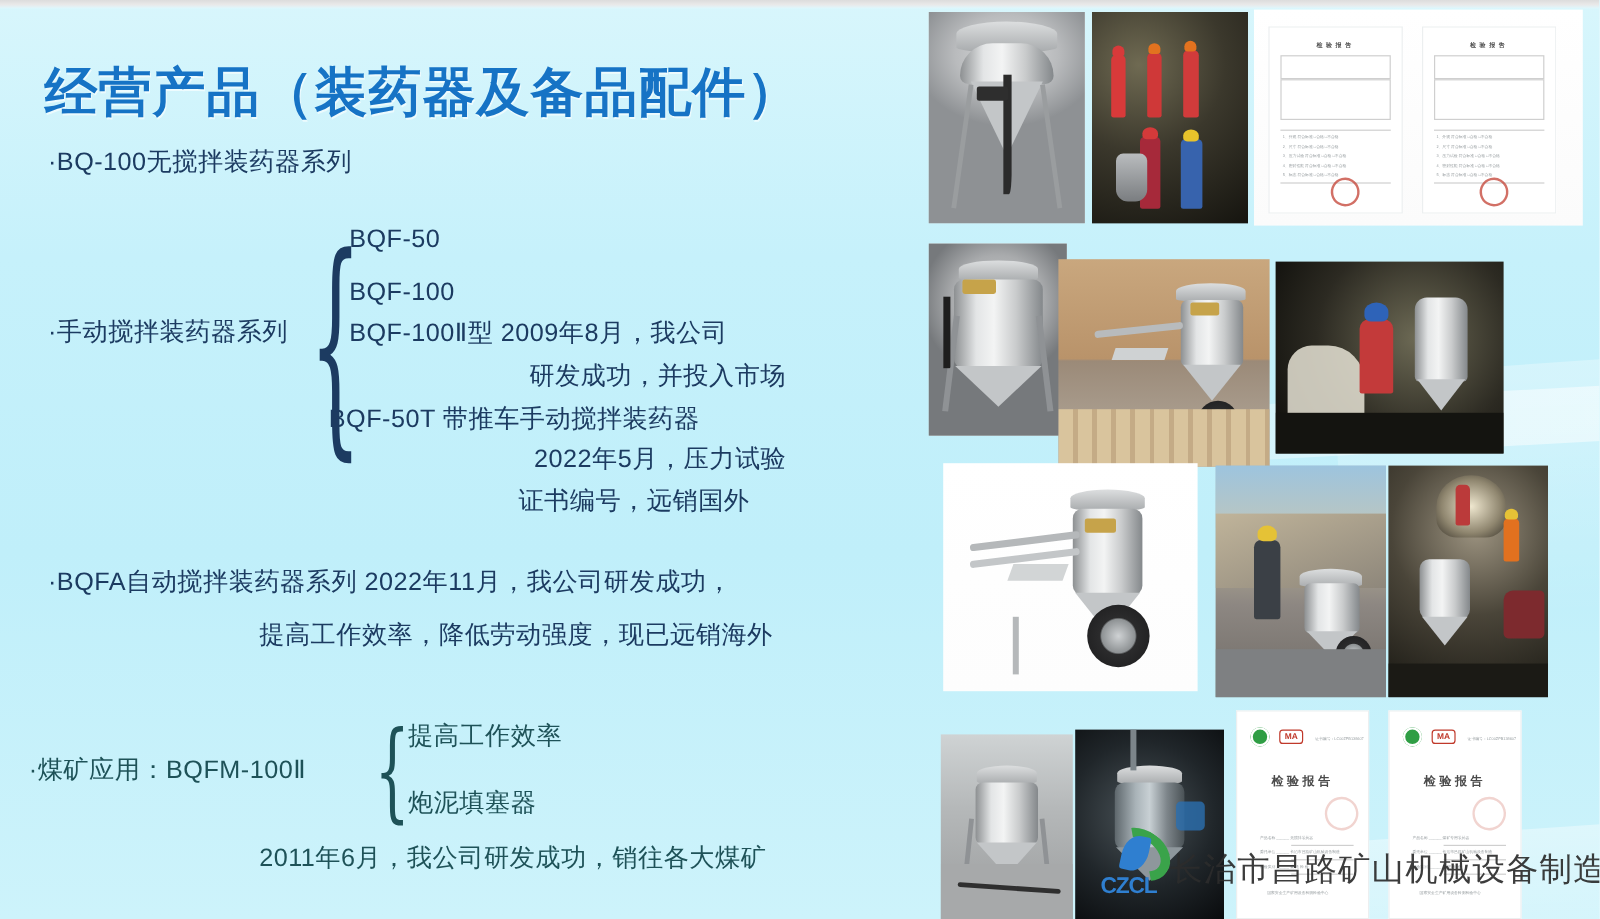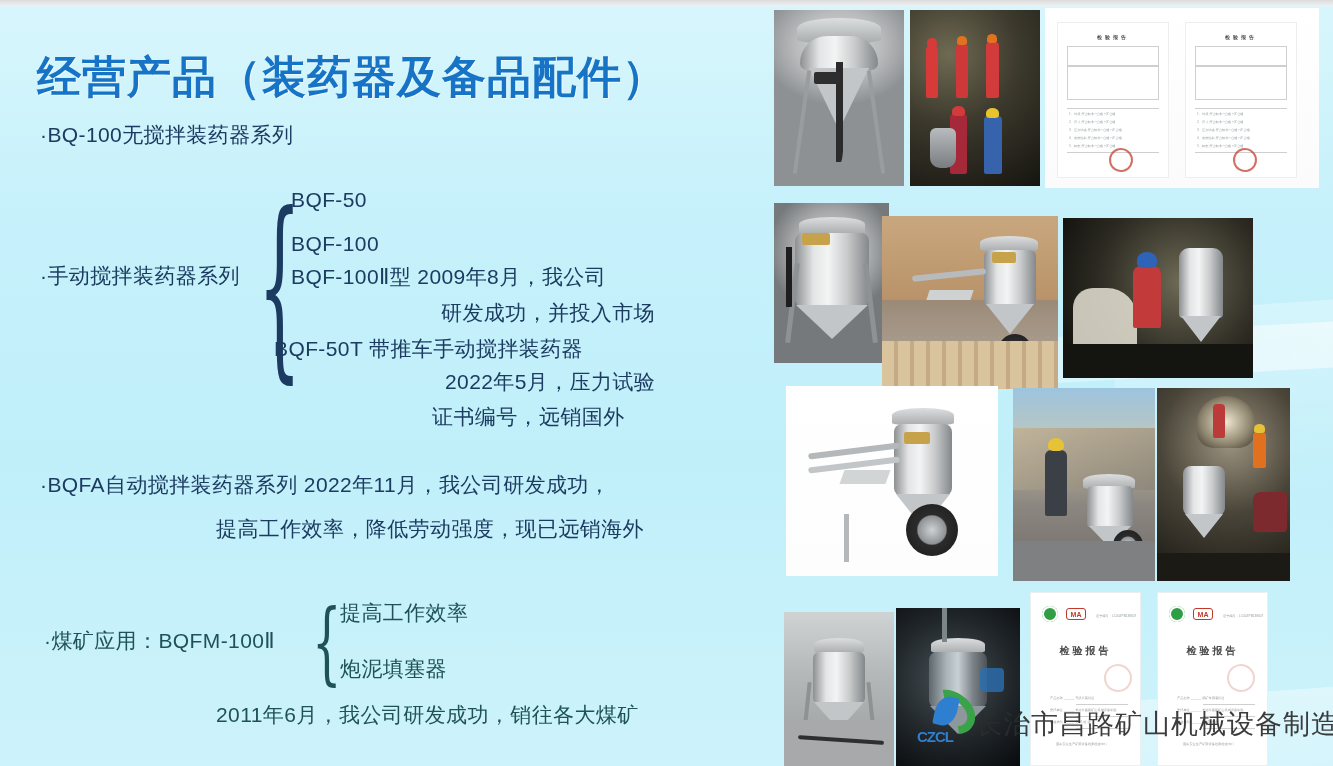--- a/index.html
+++ b/index.html
@@ -76,21 +76,21 @@
   .l-bqf100   { left:291px; top:232px; }
   .l-bqf100ii { left:291px; top:263px; }
   .l-bqf100ii2{ left:403px; top:299px;margin-left:38px; }
   .l-bqf50t   { left:274px; top:335px; }
   .l-bqf50t2  { left:445px; top:368px; }
   .l-bqf50t3  { left:432px; top:403px; }
 
   .l-bqfa     { left:40px;  top:471px; }
   .l-bqfa2    { left:216px; top:515px;text-align:right; }
 
-  .l-coal     { left:44px;  top:627px; }
+  .l-coal     { left:24px;  top:627px; }
   .l-coal-a   { left:340px; top:599px; }
   .l-coal-b   { left:340px; top:655px; }
   .l-coal-c   { left:216px; top:701px; }
 
   
   .brace{
     position:absolute;
     font-family:"DejaVu Serif","Liberation Serif",serif;
     color:#1c3b61;
     line-height:1;
@@ -226,21 +226,21 @@
     transform:rotate(35deg);
   }
   .wm-logo .leaf{
     position:absolute; left:20px; top:6px; width:22px; height:30px;
     background:#2f7fd0;
     border-radius:60% 10% 60% 10%;
     transform:rotate(12deg);
   }
   .wm-logo .czcl{
     position:absolute; left:2px; top:38px;
-    font-size:15px; font-weight:bold; color:#2f7fd0; letter-spacing:-1px;
+    font-size:19px; font-weight:bold; color:#2f7fd0; letter-spacing:-1px;
   }
 </style>
 </head>
 <body>
 
 <div id="slide">
 
   <div class="top-strip"></div>
 
   <div class="deco-band b1"></div>

